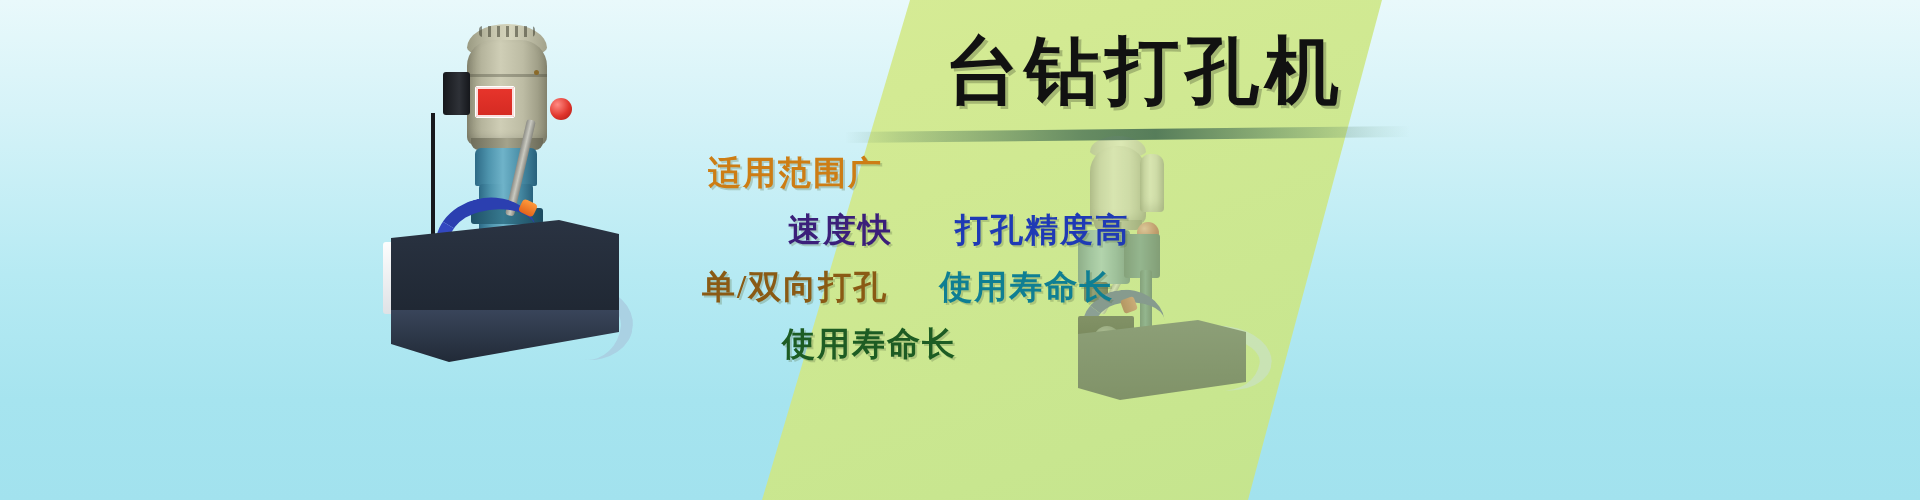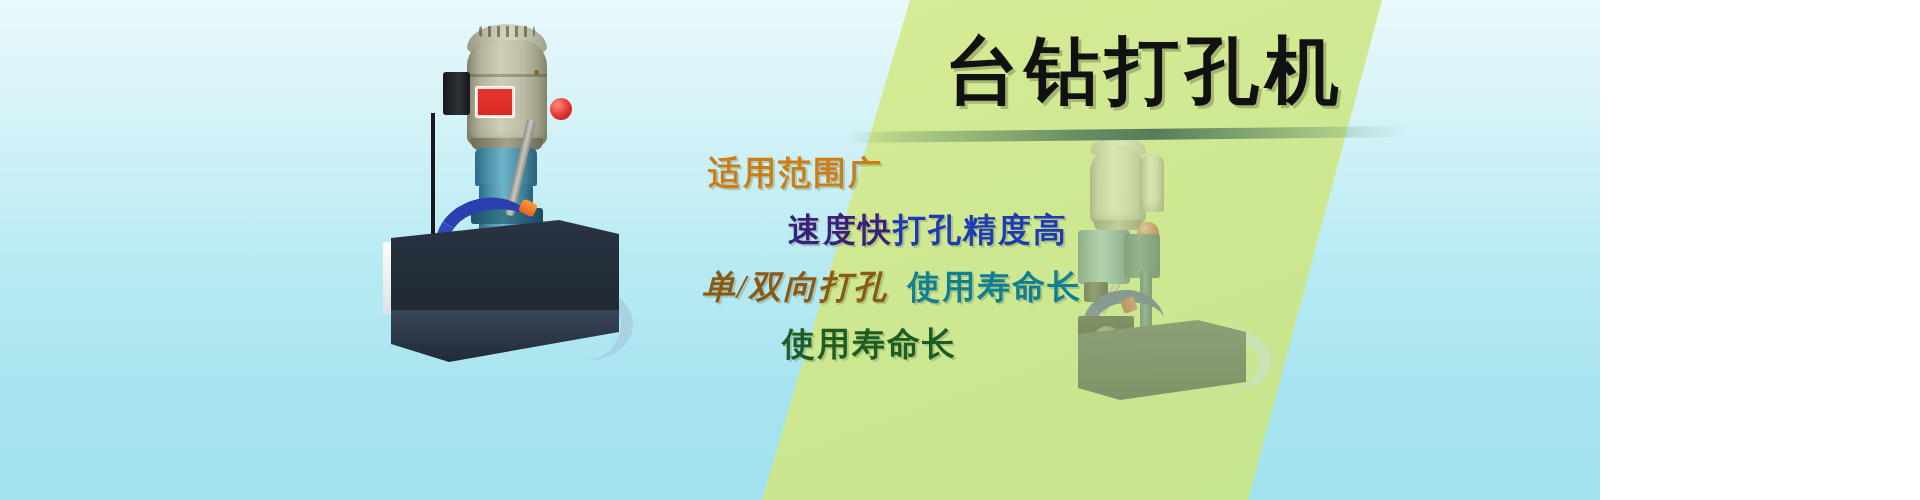--- a/index.html
+++ b/index.html
@@ -3,21 +3,21 @@
 <meta charset="utf-8">
 <style>
   html,body{margin:0;padding:0;}
   body{
     width:1920px;height:500px;overflow:hidden;
     font-family:"Liberation Serif","DejaVu Serif",serif;
   }
 
   
   .banner{
-    position:relative;width:1600px;height:500px;overflow:hidden;
+    position:relative;width:1920px;height:500px;overflow:hidden;
     background:linear-gradient(to bottom,#e9f9fb 0%,#d6f3f8 22%,#b6eaf3 55%,#a6e4ef 80%,#a2e2ee 100%);
   }
 
   
   .green-panel{
     position:absolute;left:0;top:0;width:1920px;height:500px;
     background:linear-gradient(160deg,#dcee9a 0%,#d3ea93 35%,#c8e68f 70%,#bfe28c 100%);
     clip-path:polygon(910px 0, 1382px 0, 1248px 500px, 762px 500px);
     -webkit-clip-path:polygon(910px 0, 1382px 0, 1248px 500px, 762px 500px);
   }
@@ -49,23 +49,23 @@
   .features{position:absolute;left:700px;top:145px;width:700px;}
   .frow{display:flex;align-items:baseline;height:57px;white-space:nowrap;}
   .frow span{
     font-size:33px;font-weight:bold;letter-spacing:2px;line-height:57px;
     text-shadow:2px 2px 0 rgba(90,110,70,0.28);
     font-family:"Liberation Serif","DejaVu Serif",serif;
   }
   .r1{padding-left:8px;}
   .r1 .b{margin-right:60px;}
   .r2{padding-left:88px;}
-  .r2 .b{}
+  .r2 .b{margin-right:62px;}
   .r3{padding-left:2px;}
-  .r3 .b{margin-right:19px;font-style:italic;}
+  .r3 .b{margin-right:51px;}
   .r4{padding-left:82px;}
 
   
   .machine{position:absolute;}
   .m-main{left:375px;top:10px;width:280px;height:360px;}
   .m-ghost{left:1078px;top:130px;width:200px;height:280px;opacity:0.47;filter:saturate(0.55) brightness(1.1);}
 
   .part{position:absolute;}
 
   

